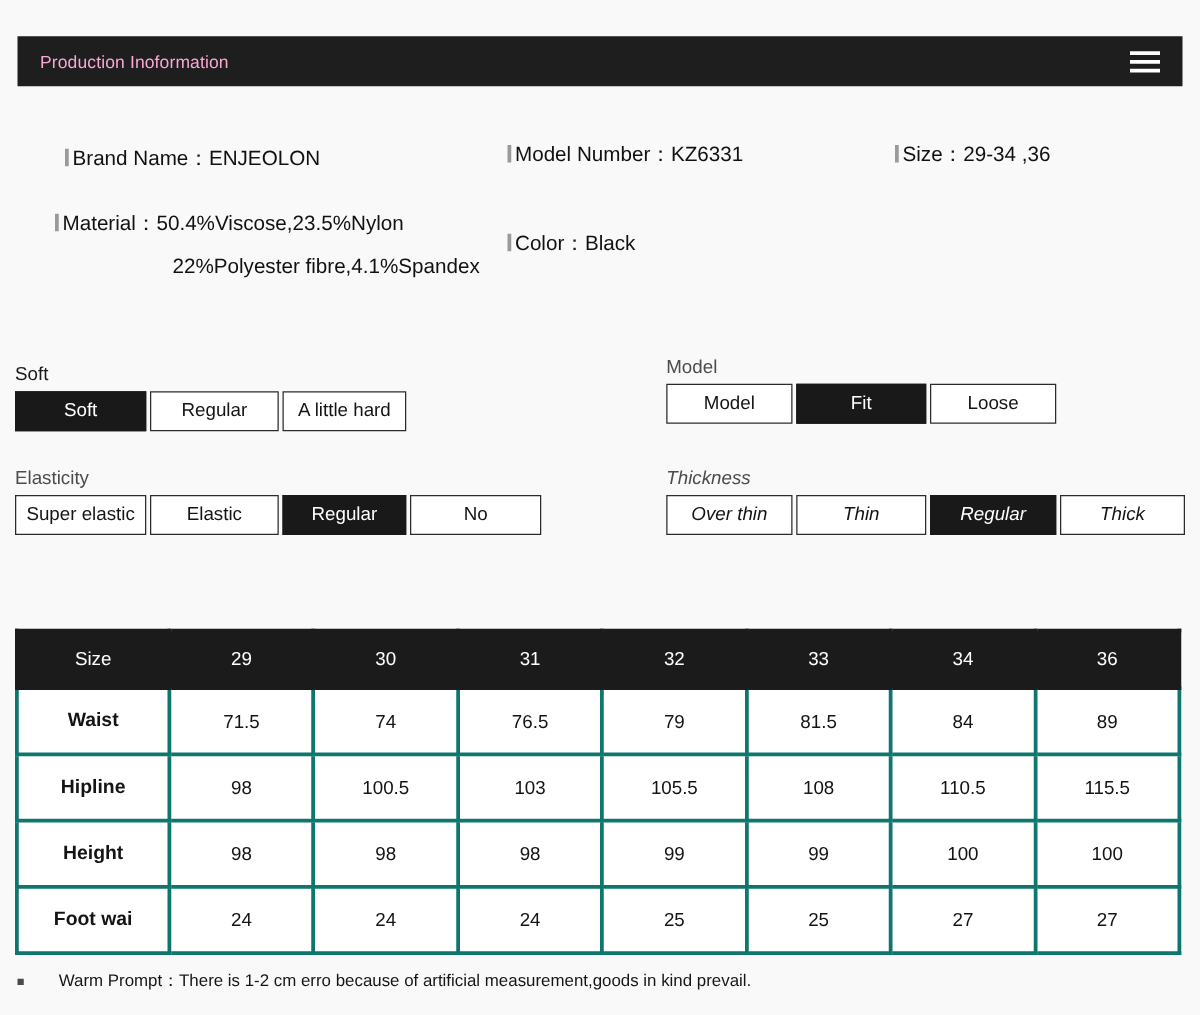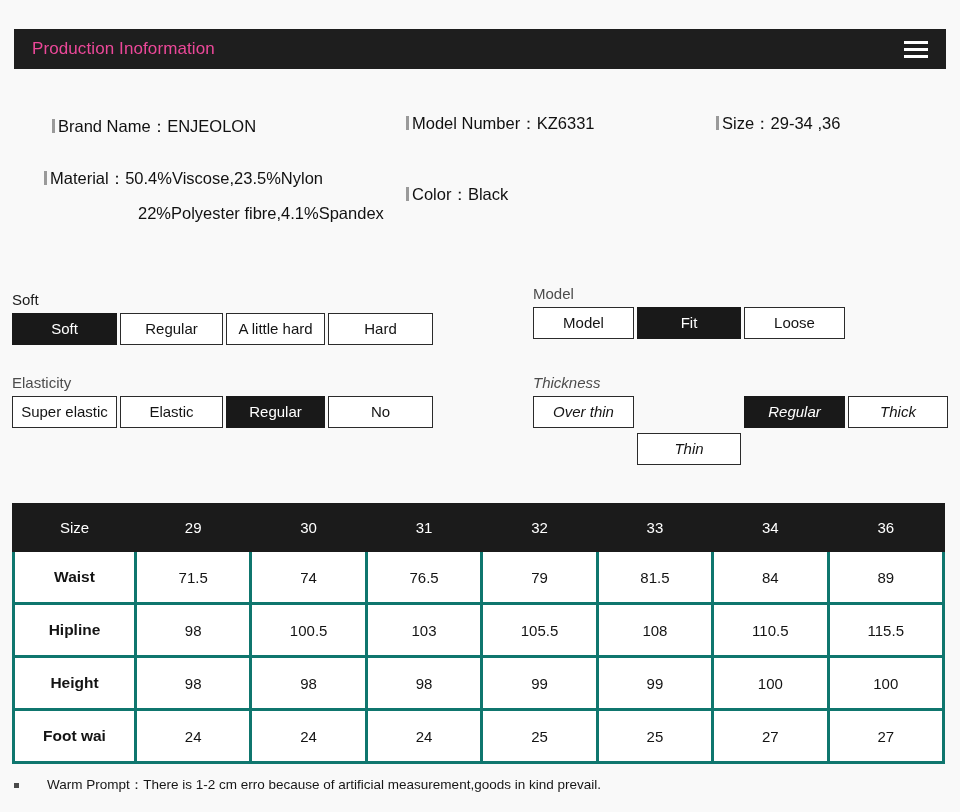--- a/index.html
+++ b/index.html
@@ -18,22 +18,22 @@
     position: absolute;
     left: 14px; top: 29px;
     width: 932px; height: 40px;
     background: #1e1e1e;
     display: flex;
     align-items: center;
     justify-content: space-between;
     padding: 0 18px 0 18px;
   }
   .titlebar-text {
-    color: #ec4899;
-    font-size: 17px;
+    color: #f9a8d4;
+    font-size: 14px;
     letter-spacing: .1px;
   }
   .hamburger {
     display: flex; flex-direction: column; justify-content: center;
     gap: 4px; width: 24px; cursor: pointer;
   }
   .hamburger span {
     display: block; height: 3px; width: 24px; background: #ffffff;
   }
 
@@ -108,21 +108,21 @@
   .g-elasticity .opt:nth-child(2) { width: 103px; }
   .g-elasticity .opt:nth-child(3) { width: 99px;  }
   .g-elasticity .opt:nth-child(4) { width: 105px; }
 
   .g-model .opt:nth-child(1) { width: 101px; }
   .g-model .opt:nth-child(2) { width: 104px; }
   .g-model .opt:nth-child(3) { width: 101px; }
   .g-model .opt:nth-child(4) { width: 100px; }
 
   .g-thickness .opt:nth-child(1) { width: 101px; }
-  .g-thickness .opt:nth-child(2) { width: 104px; margin-top: 37px; }
+  .g-thickness .opt:nth-child(2) { width: 104px; }
   .g-thickness .opt:nth-child(3) { width: 101px; }
   .g-thickness .opt:nth-child(4) { width: 100px; }
 
   
   .size-table {
     position: absolute;
     left: 12px; top: 503px;
     width: 933px;
     border-collapse: collapse;
     table-layout: fixed;
@@ -209,21 +209,20 @@
   </div>
 
   <div class="attrs">
 
     <div class="group g-soft">
       <div class="group-label dark">Soft</div>
       <div class="opts">
         <div class="opt selected">Soft</div>
         <div class="opt">Regular</div>
         <div class="opt">A little hard</div>
-        <div class="opt">Hard</div>
       </div>
     </div>
 
     <div class="group g-model">
       <div class="group-label">Model</div>
       <div class="opts">
         <div class="opt">Model</div>
         <div class="opt selected">Fit</div>
         <div class="opt">Loose</div>
       </div>

